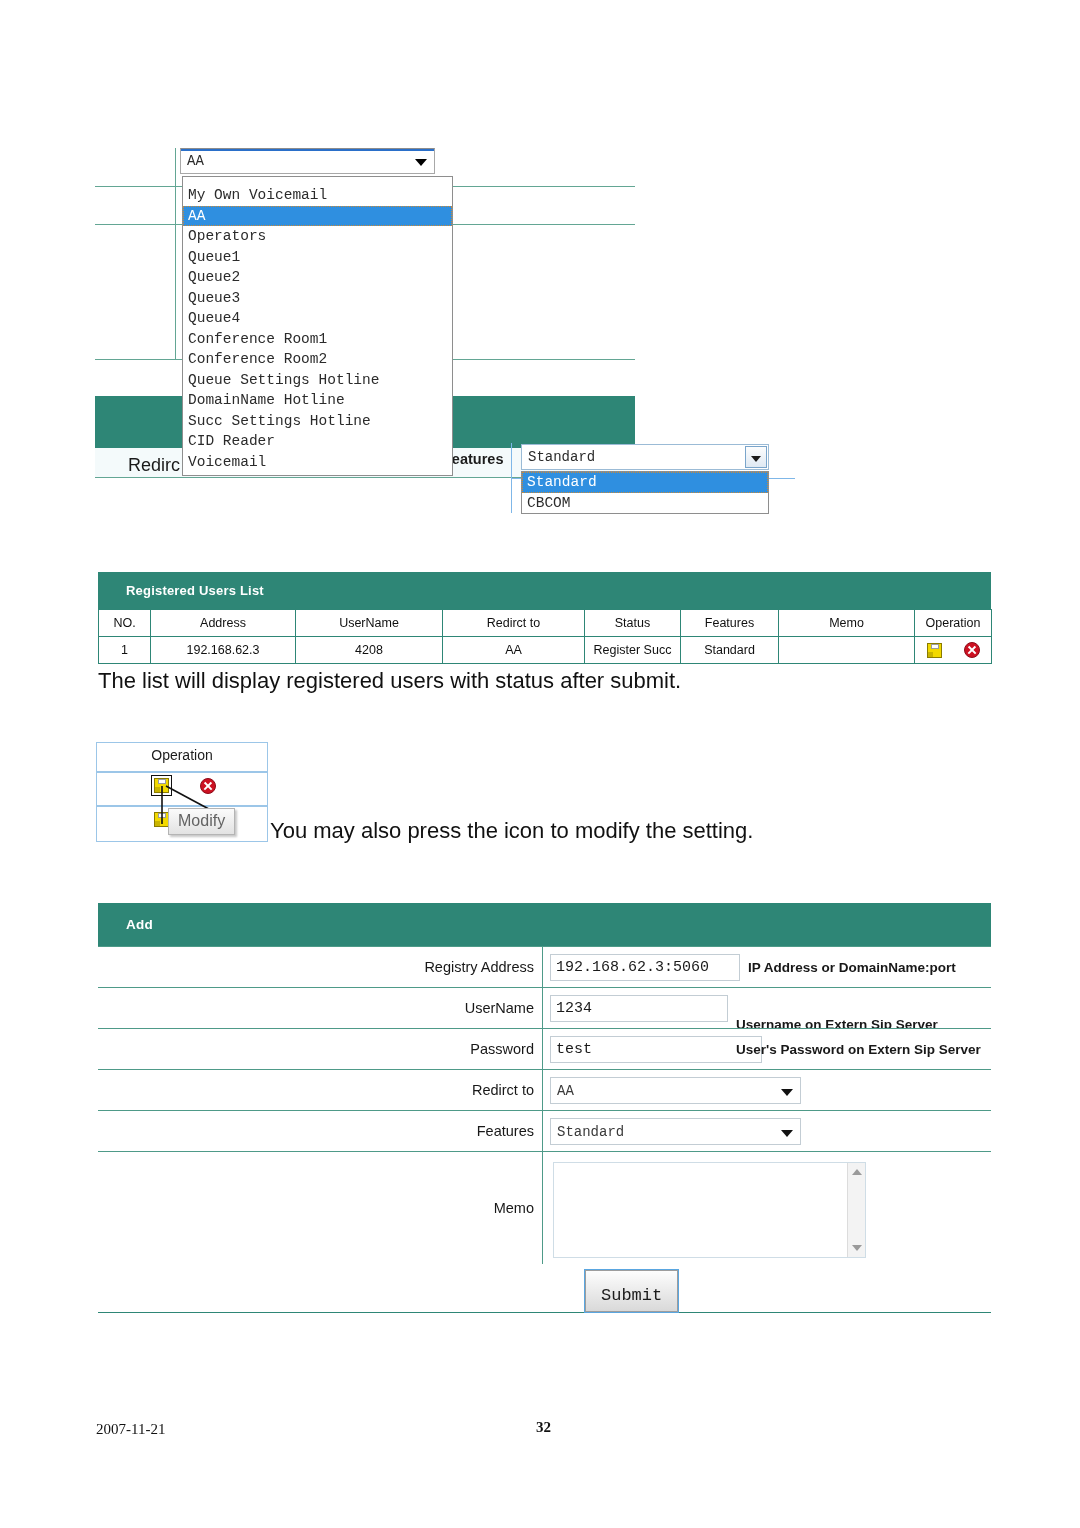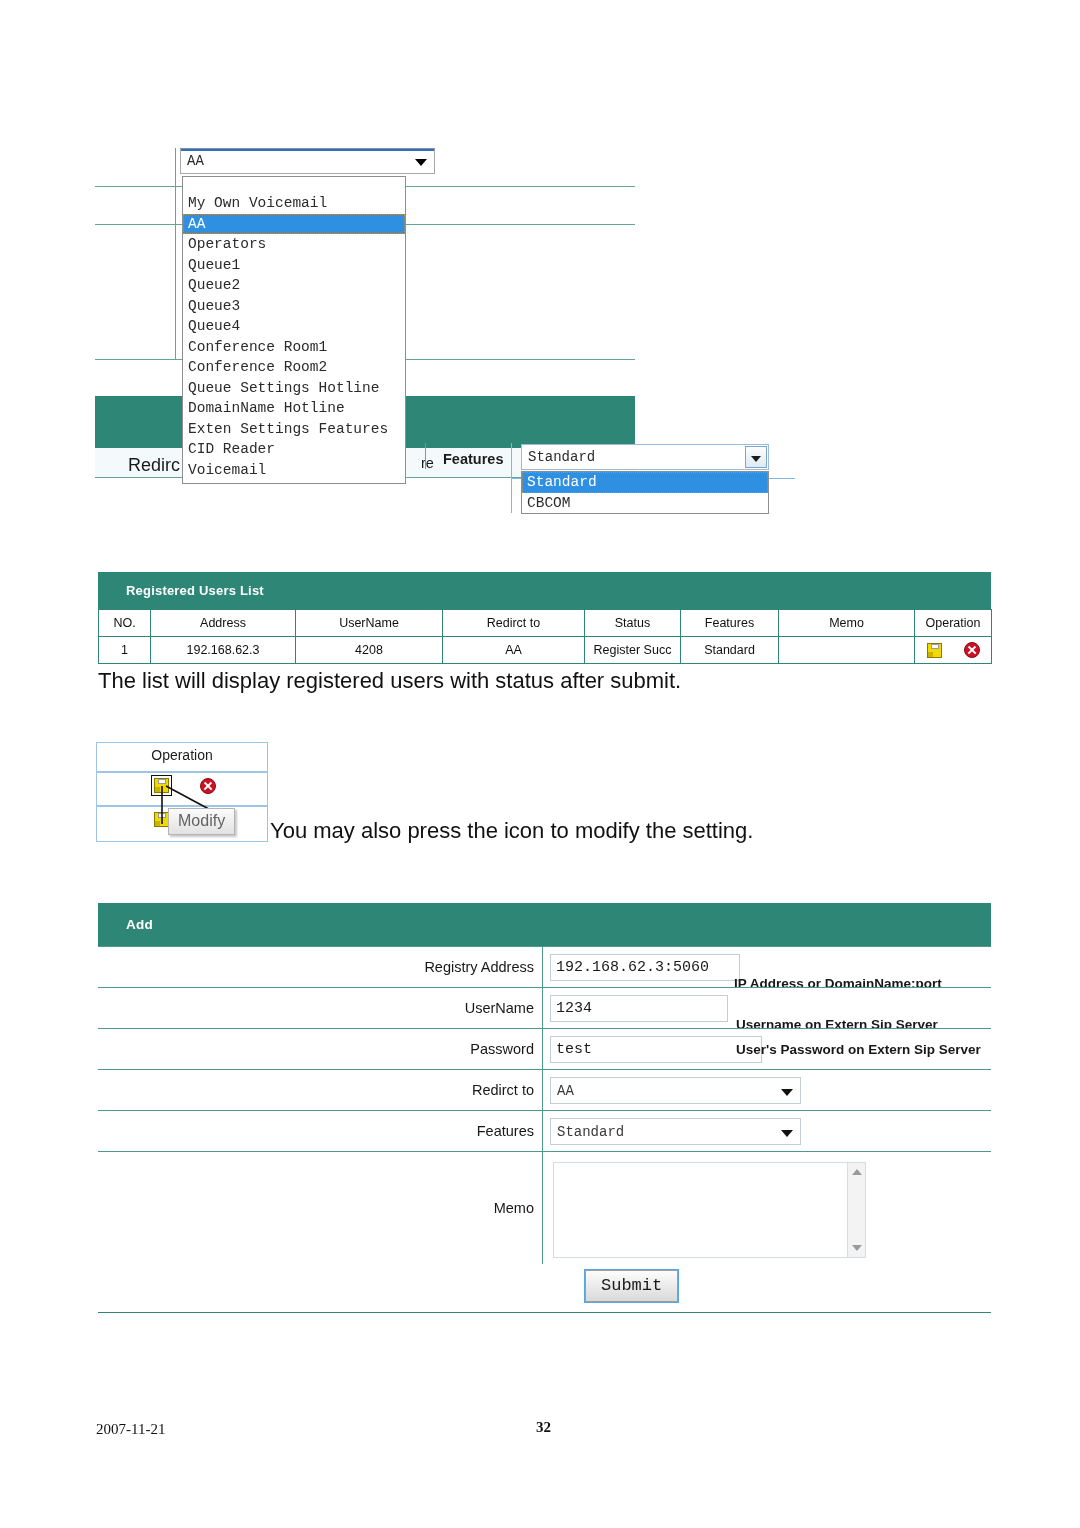--- a/index.html
+++ b/index.html
@@ -96,25 +96,25 @@
     left: 0; right: 0; top: 0;
     height: 2px;
     background: #2a6fc9;
   }
 
   
   #redirect-options {
     position: absolute;
     left: 87px;
     top: 28px;
-    width: 224px;
+    width: 271px;
     background: #ffffff;
     border: 1px solid #8e8e8e;
     box-sizing: border-box;
-    padding: 16px 0 3px 0;
+    padding: 8px 0 3px 0;
     z-index: 40;
   }
   .opt {
     font-family: "Liberation Mono", "DejaVu Sans Mono", monospace;
     font-size: 14.5px;
     line-height: 20.5px;
     padding: 0 4px 0 5px;
     color: #2b2b2b;
     white-space: nowrap;
   }
@@ -506,21 +506,21 @@
 
   #submit-row {
     position: relative;
     height: 48px;
     background: #ffffff;
   }
   #submit-button {
     position: absolute;
     left: 487px;
     top: 6px;
-    padding: 5px 15px 6px 15px;
+    padding: 15px 15px 6px 15px;
     background: linear-gradient(#fdfdfd, #d9d9d9);
     border: 1px solid #9d9d9d;
     outline: 1px solid #5aa6e0;
     font-family: "Liberation Mono", "DejaVu Sans Mono", monospace;
     font-size: 17px;
     color: #1b1b1b;
   }
 
   
   .footer {
@@ -569,21 +569,21 @@
     <div class="opt selected">AA</div>
     <div class="opt">Operators</div>
     <div class="opt">Queue1</div>
     <div class="opt">Queue2</div>
     <div class="opt">Queue3</div>
     <div class="opt">Queue4</div>
     <div class="opt">Conference Room1</div>
     <div class="opt">Conference Room2</div>
     <div class="opt">Queue Settings Hotline</div>
     <div class="opt">DomainName Hotline</div>
-    <div class="opt">Exten Settings Features</div>
+    <div class="opt">Succ Settings Hotline</div>
     <div class="opt">CID Reader</div>
     <div class="opt">Voicemail</div>
   </div>
 
   <div id="features-figure">
     <span class="ff-tick"></span>
     <span class="ff-vline"></span>
     <span class="ff-hline"></span>
     <span class="ff-label">Features</span>
 
@@ -676,21 +676,21 @@
 
 <div id="para-modify" class="abs body-text">You may also press the icon to modify the setting.</div>
 
 <div id="add-panel" class="abs">
   <div class="panel-head">Add</div>
 
   <div class="add-row">
     <span class="rule-v"></span>
     <span class="add-label">Registry Address</span>
     <span class="add-input" style="width:190px;">192.168.62.3:5060</span>
-    <span class="add-hint" style="left:636px;margin-top:16px;">IP Address or DomainName:port</span>
+    <span class="add-hint" style="left:650px;">IP Address or DomainName:port</span>
   </div>
 
   <div class="add-row">
     <span class="rule-v"></span>
     <span class="add-label">UserName</span>
     <span class="add-input" style="width:178px;">1234</span>
     <span class="add-hint" style="left:638px;margin-top:16px;">Username on Extern Sip Server</span>
   </div>
 
   <div class="add-row">

